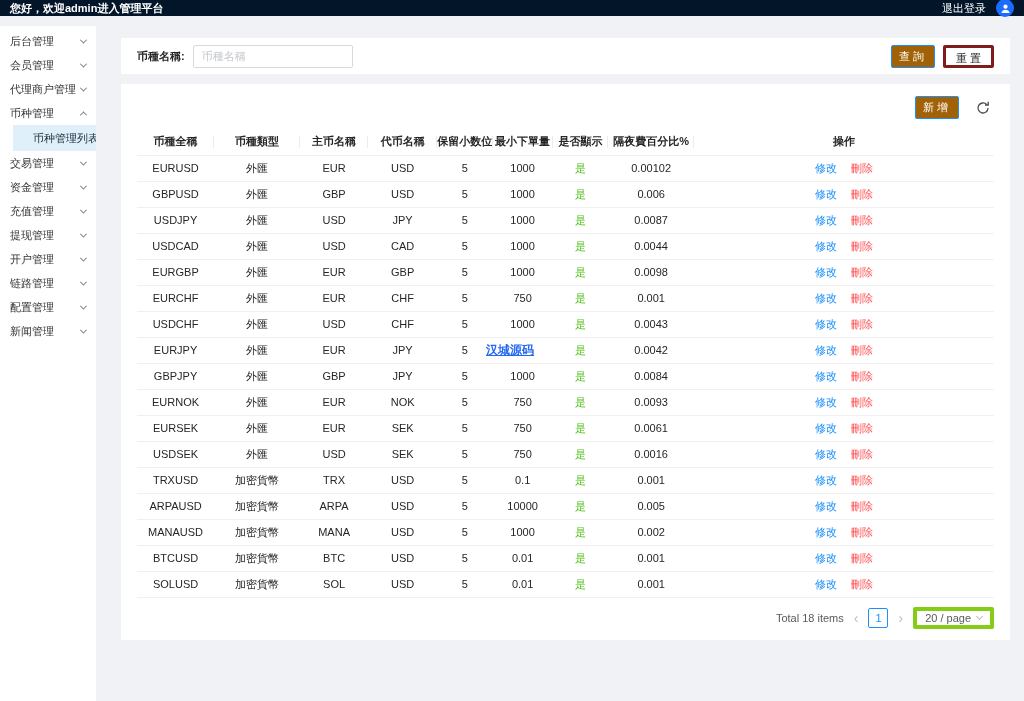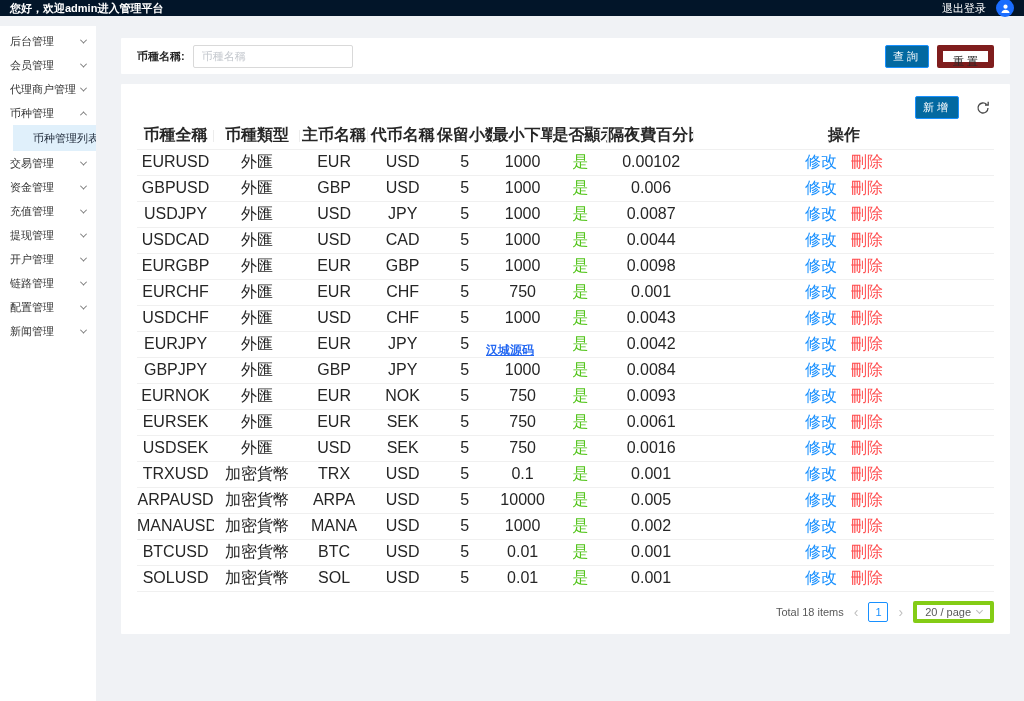--- a/index.html
+++ b/index.html
@@ -63,32 +63,32 @@
     font-family: inherit;
   }
   .search-input::placeholder { color: #c3c7cd; }
   .search-actions { margin-left: auto; display: flex; gap: 8px; }
 
   .btn {
     height: 23px; padding: 0 10px; font-size: 11px; border-radius: 2px;
     cursor: pointer; border: 1px solid transparent; font-family: inherit;
     white-space: nowrap; line-height: 21px;
   }
-  .btn-primary { background: #0369a1; color: #fff; border-color: #1890ff; padding-left: 7px; }
-  .btn-default { background: #fff; color: #262626; border: 6px solid #7f1d1d; }
+  .btn-primary { background: #a16207; color: #fff; border-color: #1890ff; padding-left: 7px; }
+  .btn-default { background: #fff; color: #262626; border: 3px solid #7f1d1d; }
 
   .table-card { margin-top: 10px; padding: 12px 16px 10px; }
-  .toolbar { display: flex; justify-content: flex-end; align-items: center; gap: 12px; height: 23px; margin-bottom: 4px; }
+  .toolbar { display: flex; justify-content: flex-end; align-items: center; gap: 12px; height: 23px; margin-bottom: 10px; }
   .icon-btn {
     width: 23px; height: 23px; border: none; background: transparent;
     display: flex; align-items: center; justify-content: center;
     cursor: pointer; color: #4a4a4a; padding: 0;
   }
 
-  .data-table { width: 100%; border-collapse: collapse; table-layout: fixed; font-size: 16px; }
+  .data-table { width: 100%; border-collapse: collapse; table-layout: fixed; font-size: 11px; }
   .data-table thead th {
     height: 26px; font-weight: 700; text-align: center;
     border-bottom: 1px solid #f0f0f0; position: relative; background: #fff;
     white-space: nowrap; overflow: hidden;
   }
   .data-table thead th:not(:last-child)::after {
     content: ""; position: absolute; right: 0; top: 7px;
     width: 1px; height: 12px; background: #ececec;
   }
   .data-table tbody td {

